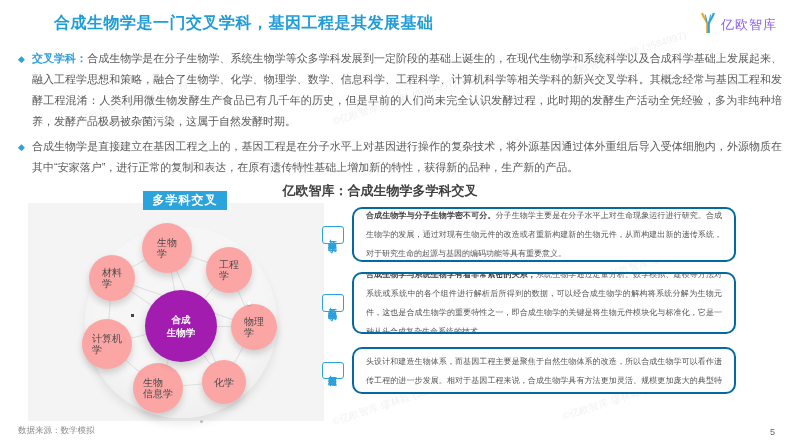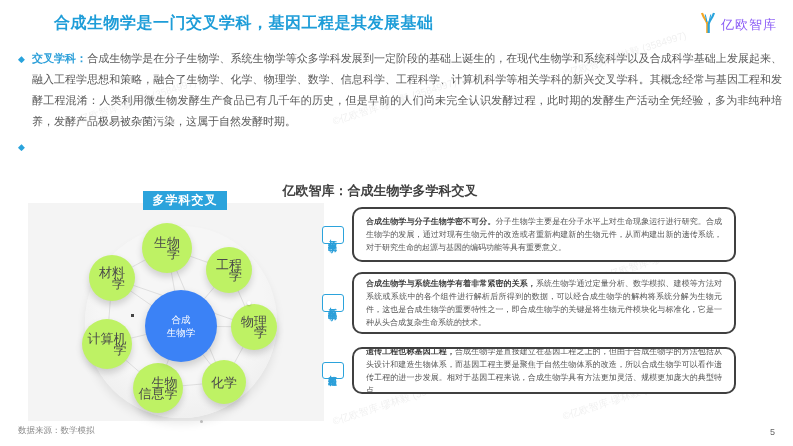--- a/index.html
+++ b/index.html
@@ -46,49 +46,49 @@
     display:flex; align-items:center; justify-content:center; letter-spacing:1px;
   }
   .big-circle {
     position:absolute; left:55px; top:36px; width:192px; height:192px;
     border-radius:50%;
     background:radial-gradient(circle at 50% 40%, #f6f6f6 55%, #e8e8e8 100%);
     box-shadow:0 6px 10px rgba(0,0,0,0.08);
   }
   .mesh { position:absolute; left:0; top:0; }
   .sat {
-    position:absolute; border-radius:50%; background:#bef264;
+    position:absolute; border-radius:50%; background:#fca5a5;
     box-shadow:0 4px 7px rgba(0,0,0,0.16);
     display:flex; align-items:center; justify-content:center;
-    font-size:13px; line-height:11px; color:#4a4a4a; text-align:right;
+    font-size:10px; line-height:11px; color:#4a4a4a; text-align:left;
     white-space:pre-line;
   }
   .hub {
     position:absolute; left:115px; top:100px; width:72px; height:72px;
-    border-radius:50%; background:#3b82f6;
+    border-radius:50%; background:#a21caf;
     display:flex; align-items:center; justify-content:center;
-    font-size:9.5px; font-weight:normal; line-height:13px; color:#ffffff;
+    font-size:9.5px; font-weight:bold; line-height:13px; color:#ffffff;
     text-align:center; white-space:pre-line;
     box-shadow:0 4px 8px rgba(0,0,0,0.18);
   }
   .dot-dark { position:absolute; left:101px; top:124px; width:3px; height:3px; background:#444; }
   .dot-white { position:absolute; left:217px; top:111px; width:4px; height:4px; border-radius:50%; background:#fff; box-shadow:0 1px 2px rgba(0,0,0,0.2); }
   .dot-gray { position:absolute; left:170px; top:230px; width:3px; height:3px; border-radius:50%; background:#bbb; }
 
   
   .row { position:absolute; left:322px; width:414px; display:flex; gap:8px; align-items:center; }
   #row1 { top:207px; } #row2 { top:272px; } #row3 { top:347px; }
   .tab {
     writing-mode:vertical-rl; font-size:8.5px; font-weight:bold; color:#2B9FD9;
     border:1.5px solid #2BA3DC; border-radius:3px; padding:5px 4px;
     letter-spacing:1px; background:#fff; flex:0 0 auto;
   }
   .box {
-    flex:1; border:2px solid #404040; border-radius:10px; background:#fff;
-    font-size:8px; line-height:13px; color:#555; text-align:justify;
+    flex:1; border:2px solid #0369a1; border-radius:10px; background:#fff;
+    font-size:8px; line-height:19px; color:#555; text-align:justify;
     padding:6px 12px; overflow:hidden; display:flex; flex-direction:column; justify-content:center;
   }
   #row1 .box { height:55px; } #row2 .box { height:62px; } #row3 .box { height:47px; }
   .box .blead { font-weight:bold; color:#3f3f3f; }
 
   
   .footer-source { left:18px; bottom:9px; font-size:8.5px; color:#8a8a8a; }
   .page-number { right:18px; bottom:9px; font-size:9px; color:#666; }
 
   
@@ -121,20 +121,21 @@
   </span>
   <span class="logo-text">亿欧智库</span>
 </div>
 
 <div class="abs para" id="para1">
   <span class="marker">◆</span>
   <span class="lead">交叉学科：</span><span>合成生物学是在分子生物学、系统生物学等众多学科发展到一定阶段的基础上诞生的，在现代生物学和系统科学以及合成科学基础上发展起来、融入工程学思想和策略，融合了生物学、化学、物理学、数学、信息科学、工程科学、计算机科学等相关学科的新兴交叉学科。其概念经常与基因工程和发酵工程混淆：人类利用微生物发酵生产食品已有几千年的历史，但是早前的人们尚未完全认识发酵过程，此时期的发酵生产活动全凭经验，多为非纯种培养，发酵产品极易被杂菌污染，这属于自然发酵时期。</span>
 </div>
 <div class="abs para" id="para2">
   <span class="marker">◆</span>
+  <span>合成生物学是直接建立在基因工程之上的，基因工程是在分子水平上对基因进行操作的复杂技术，将外源基因通过体外重组后导入受体细胞内，外源物质在其中“安家落户”，进行正常的复制和表达，在原有遗传特性基础上增加新的特性，获得新的品种，生产新的产品。</span>
 </div>
 
 <div class="abs subtitle">亿欧智库：合成生物学多学科交叉</div>
 
 <div class="abs diagram-panel"></div>
 <div class="abs diagram">
   <div class="big-circle"></div>
   <svg class="mesh" width="300" height="240">
     <g stroke="#cfcfcf" stroke-width="0.6" fill="none">
       <polygon points="137,58 199,80 224,137 194,192 128,198 77,154 82,88"></polygon>

